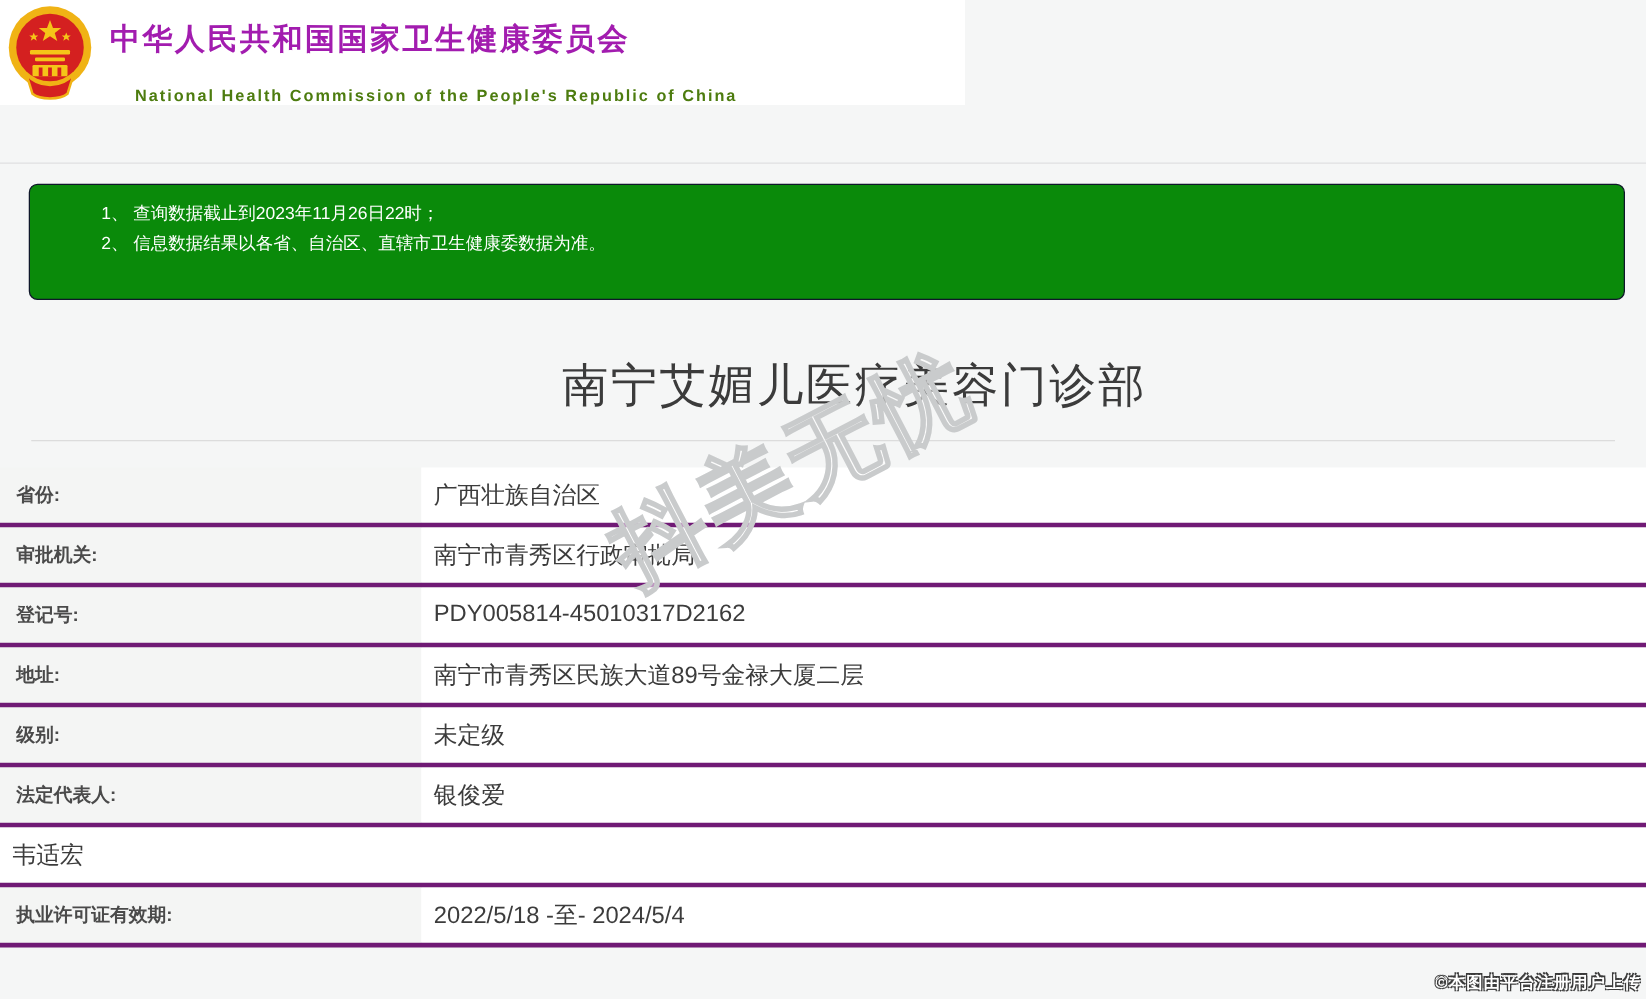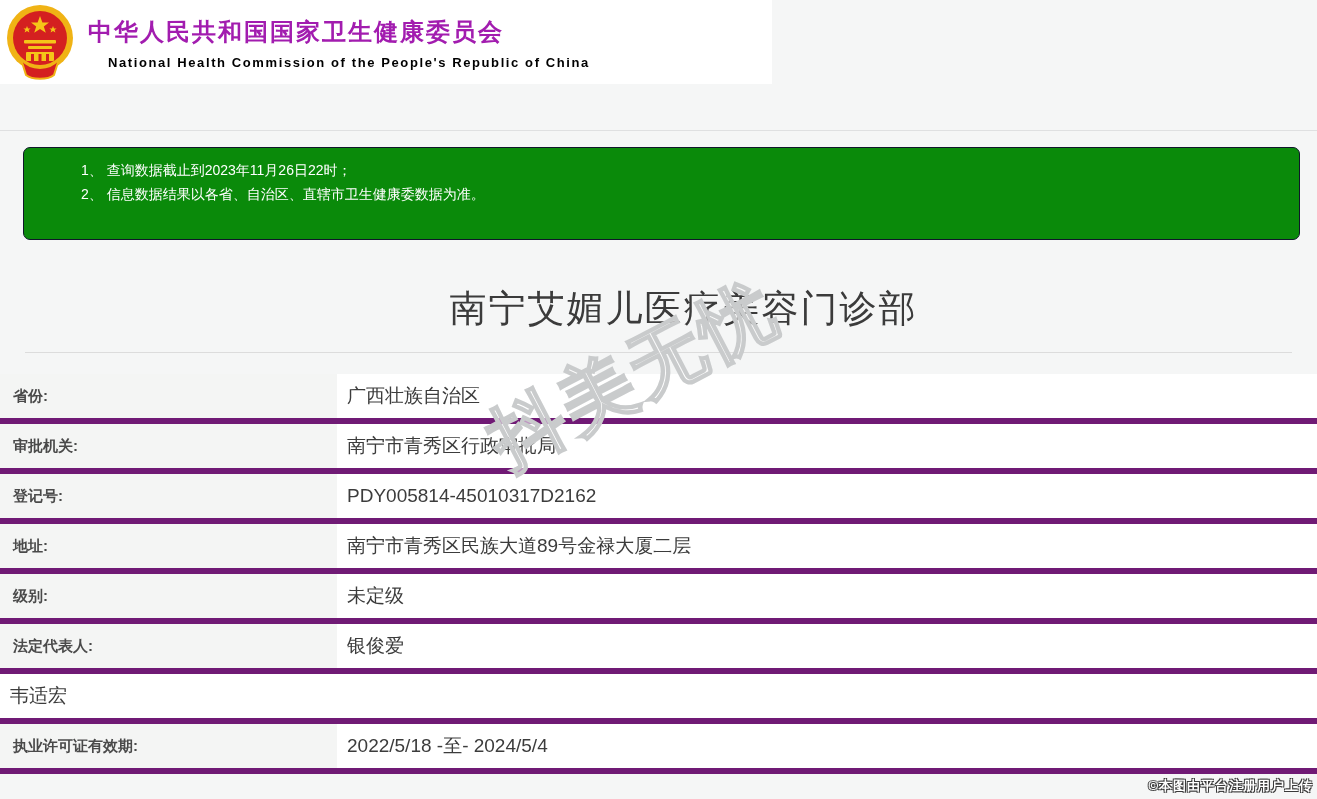--- a/index.html
+++ b/index.html
@@ -10,42 +10,42 @@
   }
   
   .banner{position:absolute;left:0;top:0;width:772px;height:84px;background:#ffffff;}
   .emblem{position:absolute;left:6px;top:4px;width:68px;height:76px;}
   .banner-titles{position:absolute;left:88px;top:10px;width:660px;}
   .cn-title{
     font-size:24px;font-weight:bold;color:#a21caf;letter-spacing:2px;
     line-height:44px;white-space:nowrap;
   }
   .en-title{
-    font-size:13px;font-weight:bold;color:#000000;letter-spacing:1.6px;
-    line-height:18px;margin-top:0;white-space:nowrap;padding-left:20px;
+    font-size:13px;font-weight:bold;color:#4d7c0f;letter-spacing:1.6px;
+    line-height:18px;margin-top:14px;white-space:nowrap;padding-left:20px;
   }
   
   .divider-top{position:absolute;left:0;top:130px;width:1317px;height:0;border-top:1px solid #dfe0e1;}
   .divider-title{position:absolute;left:25px;top:352px;width:1267px;height:0;border-top:1px solid #dcdcdc;}
   
   .notice{
     position:absolute;left:23px;top:147px;width:1277px;height:93px;
     background:#0a8a0a;border:1px solid #0f172a;border-radius:7px;
     box-sizing:border-box;color:#ffffff;font-size:14px;line-height:24px;
     padding:10px 10px 10px 57px;
   }
   .notice-line{white-space:nowrap;}
   
   .page-title{
     position:absolute;left:0;top:284px;width:1317px;text-align:center;
     font-size:37px;color:#3b3b3b;letter-spacing:2px;font-weight:400;margin-left:25px;
   }
   
   .details{position:absolute;left:0;top:374px;width:1317px;}
-  .t-row{display:flex;height:44px;border-bottom:6px solid #701a75;justify-content:space-between;}
+  .t-row{display:flex;height:44px;border-bottom:4px solid #701a75;justify-content:space-between;}
   .t-label{
     width:337px;box-sizing:border-box;background:#f4f5f4;
     display:flex;align-items:center;padding-left:13px;
     font-weight:bold;font-size:15px;color:#4a4a4a;
   }
   .t-value{
     flex:1;background:#ffffff;display:flex;align-items:center;
     padding-left:10px;font-size:19px;color:#3c3c3c;white-space:nowrap;overflow:hidden;
   }
   

